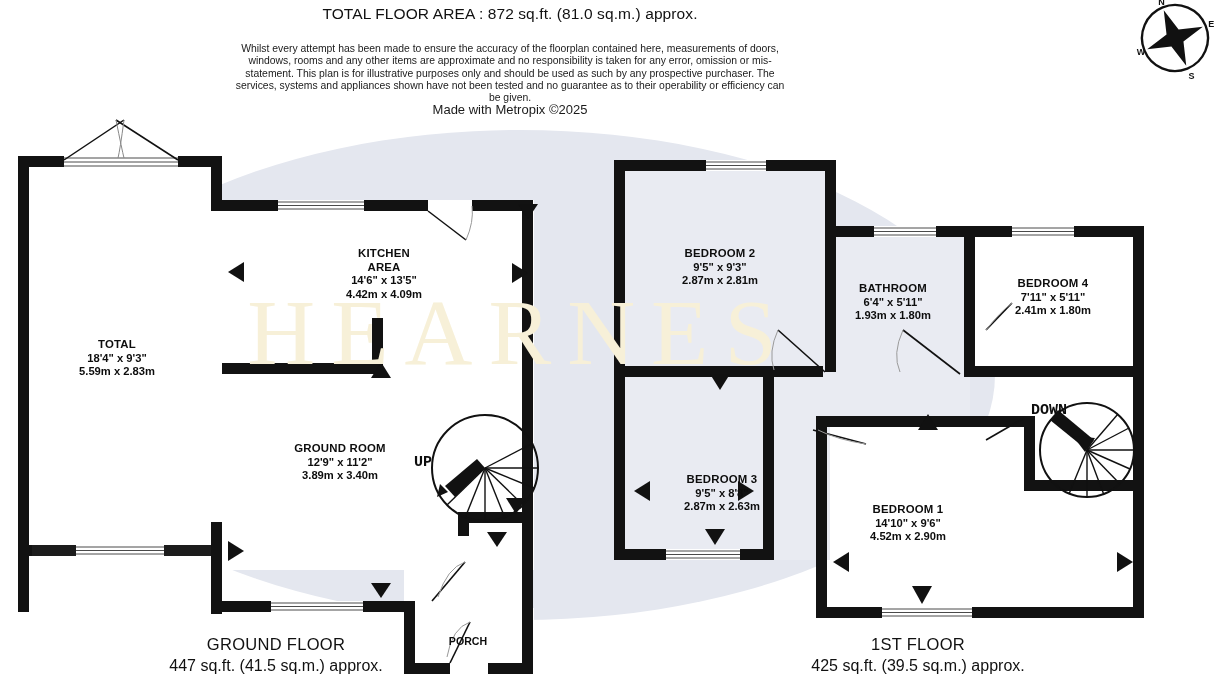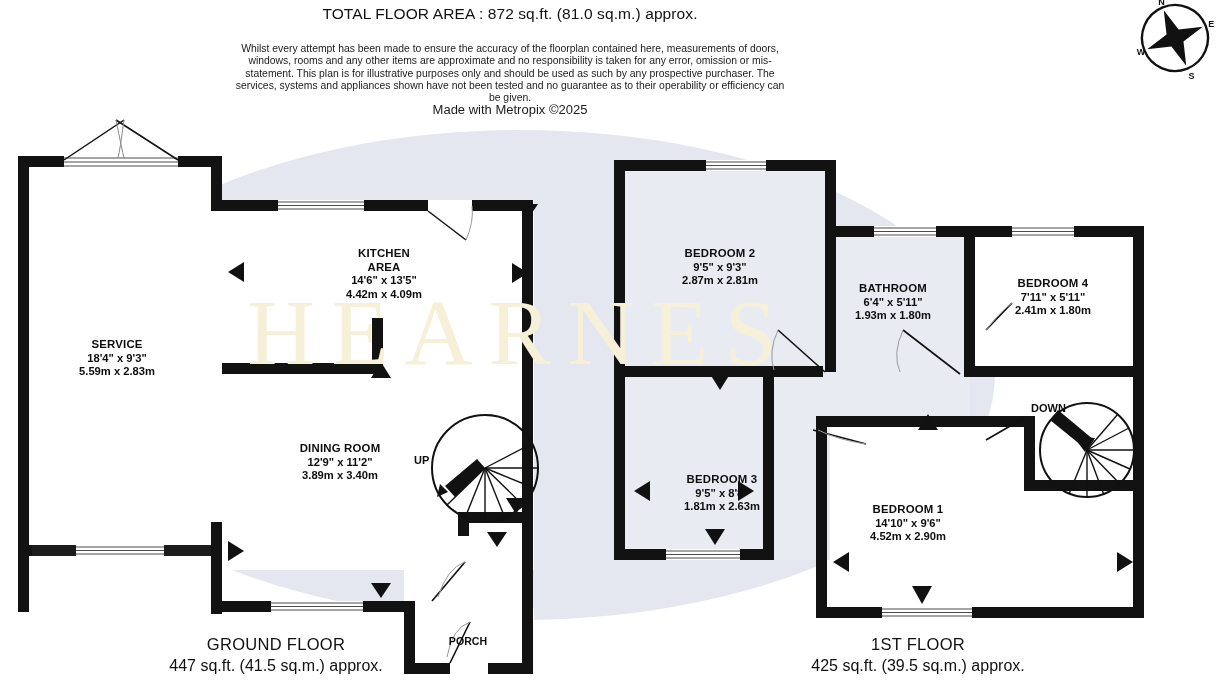--- a/index.html
+++ b/index.html
@@ -24,21 +24,21 @@
           transform:translateX(-50%);}
   .rlabel .nm{font-size:11.4px;font-weight:700;letter-spacing:.2px;}
   .rlabel .d1{font-size:11.2px;font-weight:700;}
   .rlabel .d2{font-size:11.2px;font-weight:700;}
 
   .floorlabel{position:absolute;text-align:center;white-space:nowrap;
               transform:translateX(-50%);line-height:21px;}
   .floorlabel .fn{font-size:16.5px;font-weight:400;color:#111;letter-spacing:.3px;}
   .floorlabel .fa{font-size:16px;font-weight:400;color:#111;}
 
-  .stairword{position:absolute;font-size:11px;font-weight:700;color:#0d0d0d;white-space:nowrap;}
+  .stairword{position:absolute;font-size:15px;font-weight:700;color:#0d0d0d;white-space:nowrap;font-family:Liberation Mono, monospace;}
   .porchword{position:absolute;font-size:10.6px;font-weight:700;color:#0d0d0d;white-space:nowrap;transform:translateX(-50%);}
 
   
   .wm1{position:absolute;white-space:nowrap;font-size:94px;font-weight:400;
        color:#f7f0d8;letter-spacing:16px;font-family:"Liberation Serif","DejaVu Serif",serif;
        transform:translateX(-50%);}
   .wm2{position:absolute;white-space:nowrap;font-size:25px;font-weight:400;
        color:#ffffff;letter-spacing:13px;transform:translateX(-50%);}
 </style>
 </head>
@@ -303,34 +303,34 @@
 
   <div class="wm1" style="left:520px;top:278px;">HEARNES</div>
 
   <div class="hdr">
     <div class="hdr-total">TOTAL FLOOR AREA : 872 sq.ft. (81.0 sq.m.) approx.</div>
     <div class="hdr-disc">Whilst every attempt has been made to ensure the accuracy of the floorplan contained here, measurements of doors, windows, rooms and any other items are approximate and no responsibility is taken for any error, omission or mis-statement. This plan is for illustrative purposes only and should be used as such by any prospective purchaser. The services, systems and appliances shown have not been tested and no guarantee as to their operability or efficiency can be given.</div>
     <div class="hdr-made">Made with Metropix ©2025</div>
   </div>
 
   <div class="rlabel" style="left:117px;top:338px;">
-    <div class="nm">SERVICE</div>
+    <div class="nm">TOTAL</div>
     <div class="d1">18'4"  x 9'3"</div>
     <div class="d2">5.59m  x 2.83m</div>
   </div>
 
   <div class="rlabel" style="left:384px;top:247px;">
     <div class="nm">KITCHEN</div>
     <div class="nm">AREA</div>
     <div class="d1">14'6"  x 13'5"</div>
     <div class="d2">4.42m  x 4.09m</div>
   </div>
 
   <div class="rlabel" style="left:340px;top:442px;">
-    <div class="nm">DINING ROOM</div>
+    <div class="nm">GROUND ROOM</div>
     <div class="d1">12'9"  x 11'2"</div>
     <div class="d2">3.89m  x 3.40m</div>
   </div>
 
   <div class="stairword" style="left:414px;top:454px;">UP</div>
 
   <div class="porchword" style="left:468px;top:635px;">PORCH</div>
 
   <div class="floorlabel" style="left:276px;top:634px;">
     <div class="fn">GROUND FLOOR</div>
@@ -351,21 +351,21 @@
 
   <div class="rlabel" style="left:1053px;top:277px;">
     <div class="nm">BEDROOM 4</div>
     <div class="d1">7'11"  x 5'11"</div>
     <div class="d2">2.41m  x 1.80m</div>
   </div>
 
   <div class="rlabel" style="left:722px;top:473px;">
     <div class="nm">BEDROOM 3</div>
     <div class="d1">9'5"  x 8'8"</div>
-    <div class="d2">1.81m  x 2.63m</div>
+    <div class="d2">2.87m  x 2.63m</div>
   </div>
 
   <div class="rlabel" style="left:908px;top:503px;">
     <div class="nm">BEDROOM 1</div>
     <div class="d1">14'10"  x 9'6"</div>
     <div class="d2">4.52m  x 2.90m</div>
   </div>
 
   <div class="stairword" style="left:1031px;top:402px;">DOWN</div>
 

